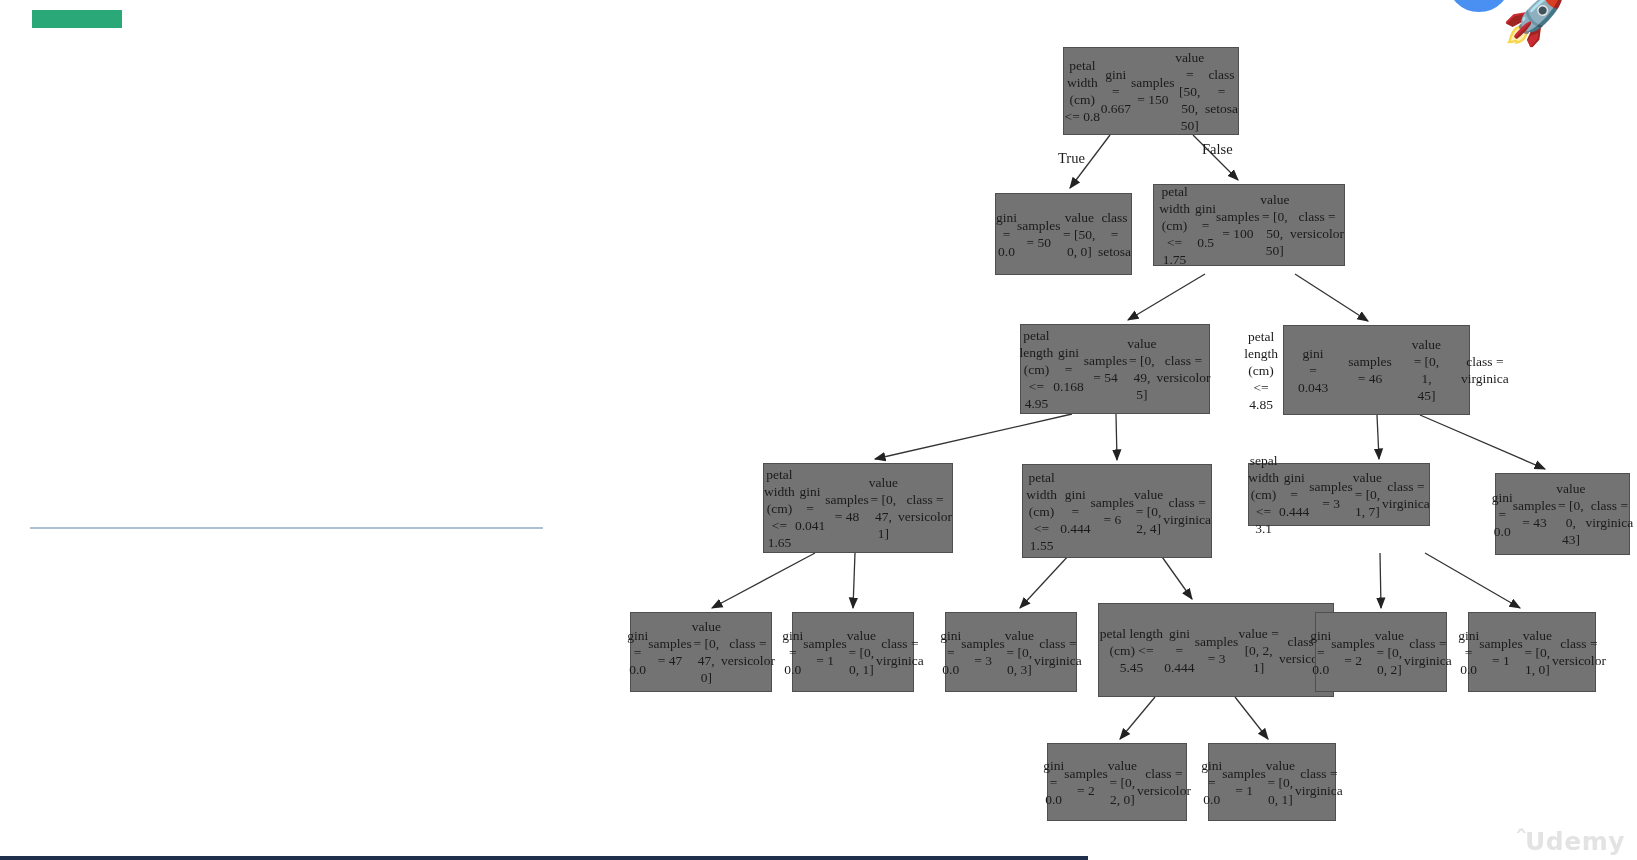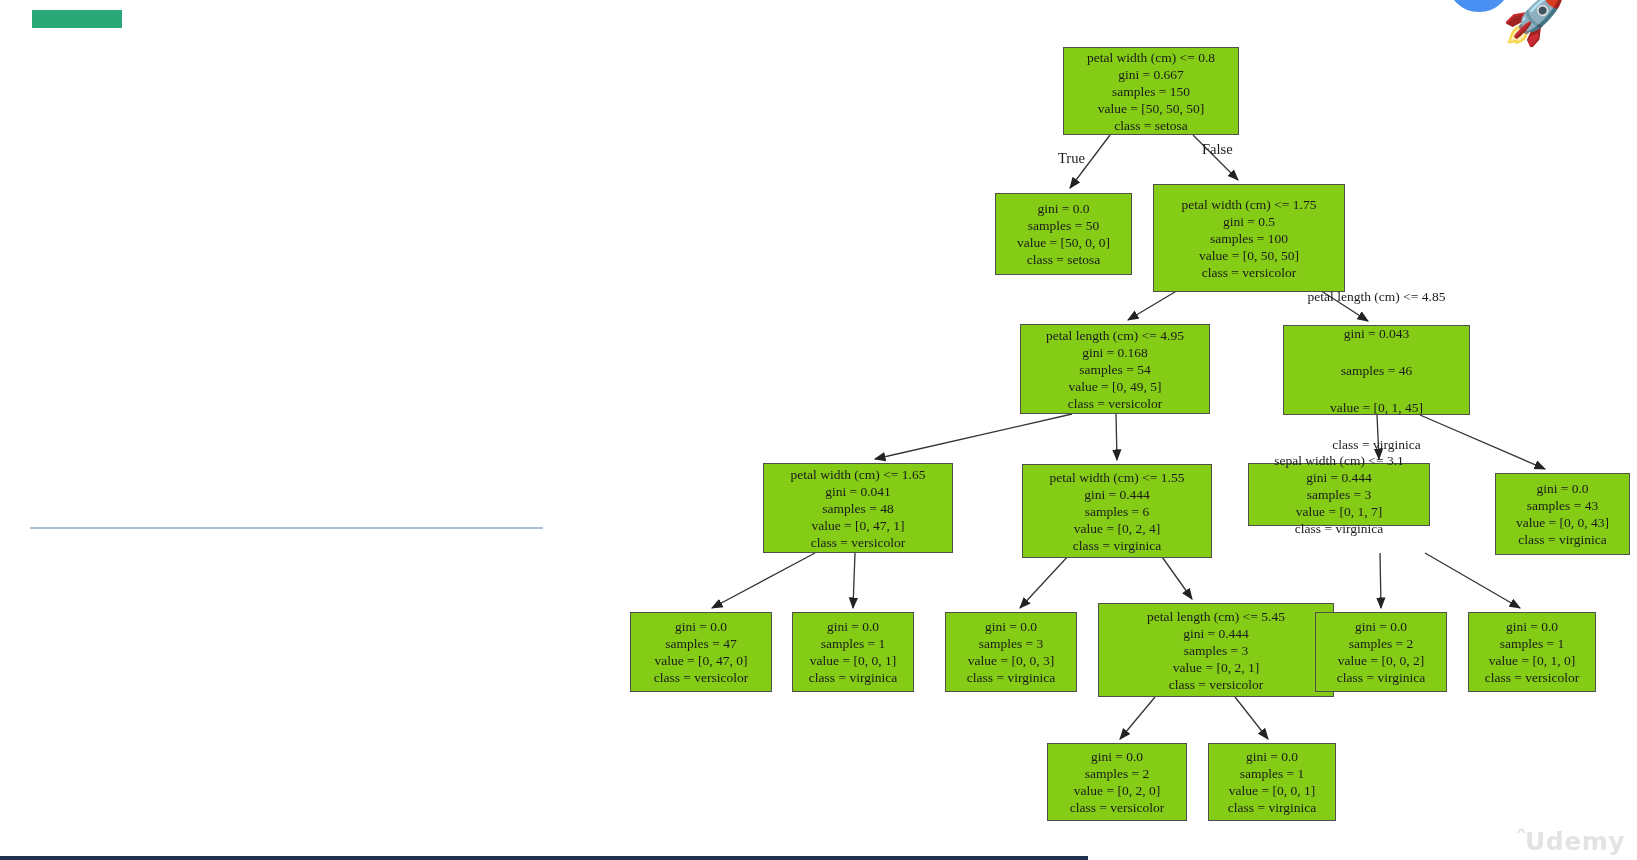--- a/index.html
+++ b/index.html
@@ -19,30 +19,30 @@
           font-family:"DejaVu Sans",sans-serif;}
   .blue-arc{position:absolute;left:1447px;top:-52px;width:64px;height:64px;border-radius:50%;
             border:13px solid #4a90f2;box-sizing:border-box;background:transparent;}
   .watermark{position:absolute;right:12px;bottom:4px;font-family:"DejaVu Sans",sans-serif;
              font-weight:700;font-size:25px;color:#e3e3e3;letter-spacing:0.5px;}
   .watermark .caret{position:relative;top:-2px;margin-right:-3px;}
   .bottom-bar{position:absolute;left:0;bottom:0;width:1088px;height:4px;background:#20304c;}
 
   
   .tree-edges{position:absolute;left:0;top:0;width:1637px;height:860px;pointer-events:none;}
-  .node{position:absolute;border:1px solid #4f4f4f;background:#84cc16;box-sizing:border-box;
-        display:flex;flex-direction:column;align-items:center;justify-content:center;
+  .node{position:absolute;border:1px solid #4f4f4f;background:#737373;box-sizing:border-box;
+        display:flex;align-items:center;justify-content:center;
         font-family:"Liberation Serif",serif;font-size:13.5px;line-height:1.26;color:#1b1b1b;
         text-align:center;padding:3px 0;}
   .edge-label{position:absolute;font-family:"Liberation Serif",serif;font-size:14.5px;color:#1b1b1b;}
 
   
   .n-root    {left:1063px;top:47px; width:176px;height:88px;}
   .n-setosa  {left:995px; top:193px;width:137px;height:82px;}
-  .n-pw175   {left:1153px;top:184px;width:192px;height:108px;}
+  .n-pw175   {left:1153px;top:184px;width:192px;height:82px;}
   .n-pl495   {left:1020px;top:324px;width:190px;height:90px;text-align:center;}
   .n-pl485   {left:1283px;top:325px;width:187px;height:90px;gap:20px;}
   .n-pw165   {left:763px; top:463px;width:190px;height:90px;}
   .n-pw155   {left:1022px;top:464px;width:190px;height:94px;}
   .n-sw31    {left:1248px;top:463px;width:182px;height:63px;}
   .n-leaf43  {left:1495px;top:473px;width:135px;height:82px;}
   .n-leaf47  {left:630px; top:612px;width:142px;height:80px;}
   .n-leaf001a{left:792px; top:612px;width:122px;height:80px;}
   .n-leaf003 {left:945px; top:612px;width:132px;height:80px;}
   .n-pl545   {left:1098px;top:603px;width:236px;height:94px;}

